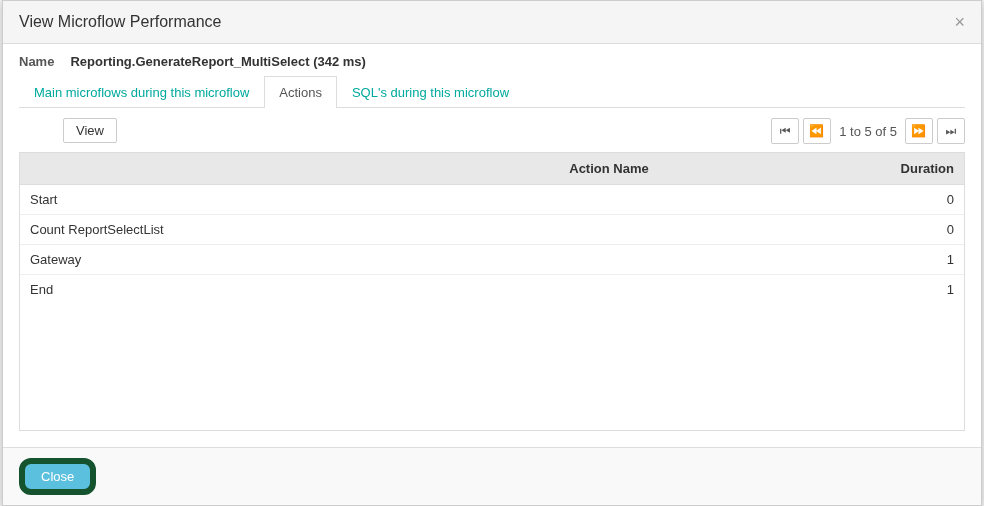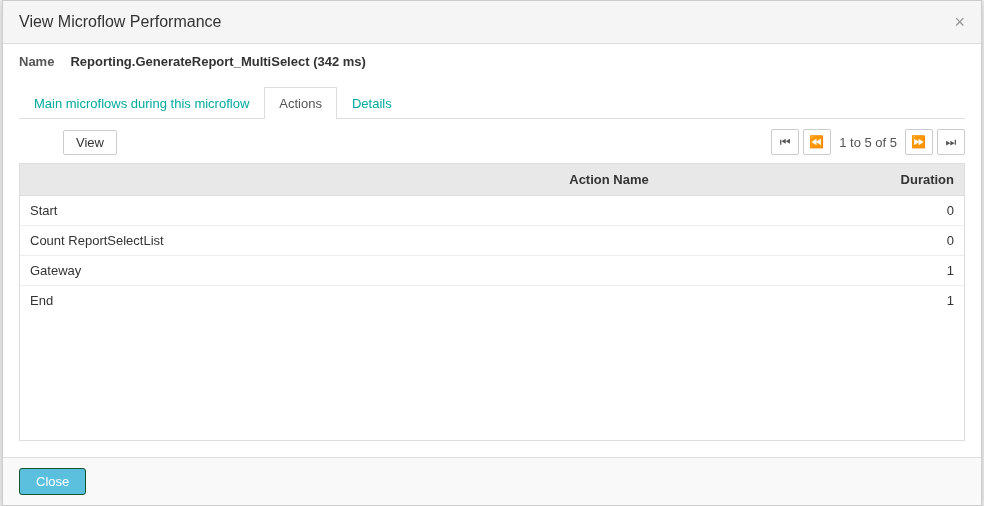--- a/index.html
+++ b/index.html
@@ -46,21 +46,21 @@
     .dialog-body {
       flex: 1;
       display: flex;
       flex-direction: column;
       padding: 10px 16px 16px 16px;
       overflow: hidden;
     }
     .name-row {
       display: flex;
       align-items: flex-end;
-      margin-bottom: 18px;
+      margin-bottom: 7px;
     }
     .name-label {
       font-weight: bold;
       color: #555;
       margin-right: 16px;
       font-size: 13px;
     }
     .name-value {
       color: #333;
       font-size: 13px;
@@ -82,21 +82,21 @@
       background: none;
     }
     .tab.active {
       color: #555;
       background: #fff;
       border-color: #ddd;
       border-bottom-color: #fff;
     }
     .toolbar {
       display: flex;
-      align-items: center;
+      align-items: flex-start;
       justify-content: space-between;
       margin-bottom: 8px;
       padding-left: 44px;
     }
     .btn-view {
       padding: 4px 12px;
       background: #fff;
       border: 1px solid #ccc;
       color: #333;
       cursor: pointer;
@@ -158,25 +158,25 @@
     }
     tbody td.right { text-align: right; }
     .dialog-footer {
       padding: 10px 16px;
       border-top: 1px solid #ddd;
       background: #f9f9f9;
     }
     .btn-close {
       padding: 5px 16px;
       background: #5bc0de;
-      border: 1px solid #14532d;
+      border: 6px solid #14532d;
       color: #fff;
       cursor: pointer;
       font-size: 13px;
-      border-radius: 3px;
+      border-radius: 12px;
     }
   </style>
 </head>
 <body>
 
 <div class="dialog">
 
   <div class="dialog-header">
     <span class="dialog-title">View Microflow Performance</span>
     <button class="close-x">×</button>
@@ -185,21 +185,21 @@
   <div class="dialog-body">
 
     <div class="name-row">
       <span class="name-label">Name</span>
       <span class="name-value">Reporting.GenerateReport_MultiSelect (342 ms)</span>
     </div>
 
     <div class="tabs">
       <button class="tab">Main microflows during this microflow</button>
       <button class="tab active">Actions</button>
-      <button class="tab">Details</button>
+      <button class="tab">SQL's during this microflow</button>
     </div>
 
     <div class="toolbar">
       <button class="btn-view">View</button>
       <div class="pagination">
         <button class="pag-btn">⏮</button>
         <button class="pag-btn">⏪</button>
         <span class="pag-info">1 to 5 of 5</span>
         <button class="pag-btn">⏩</button>
         <button class="pag-btn">⏭</button>

